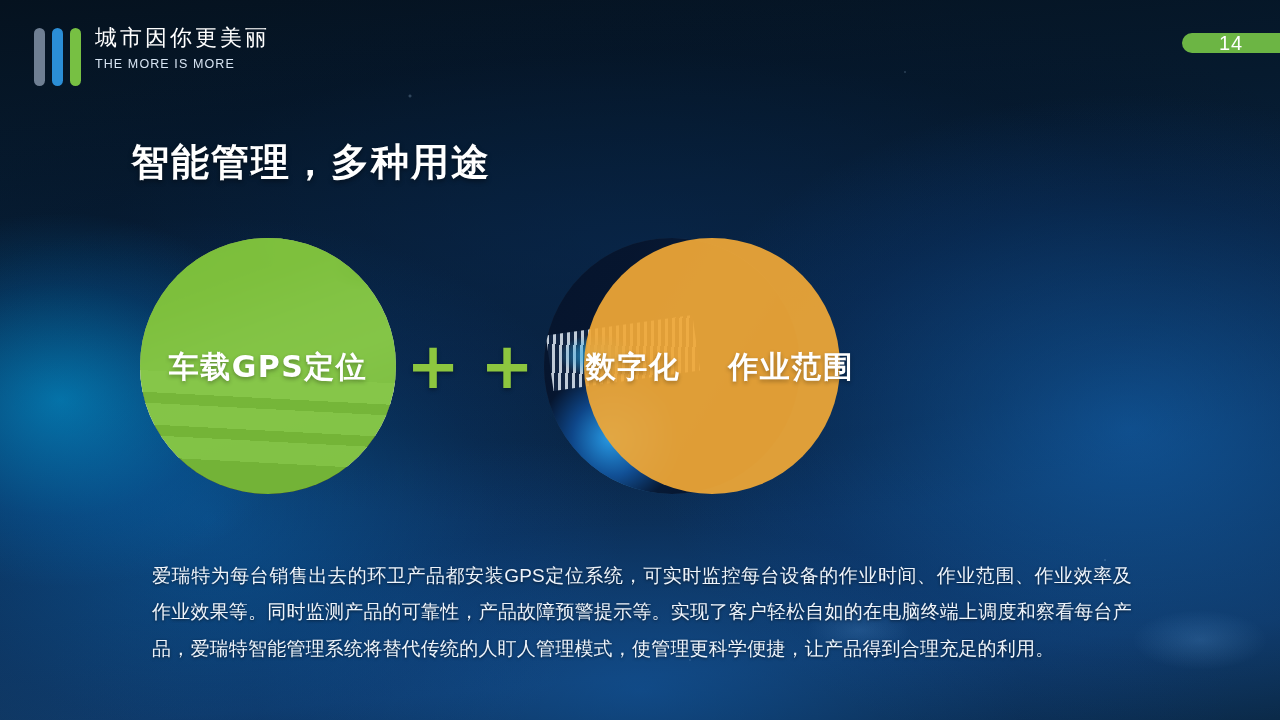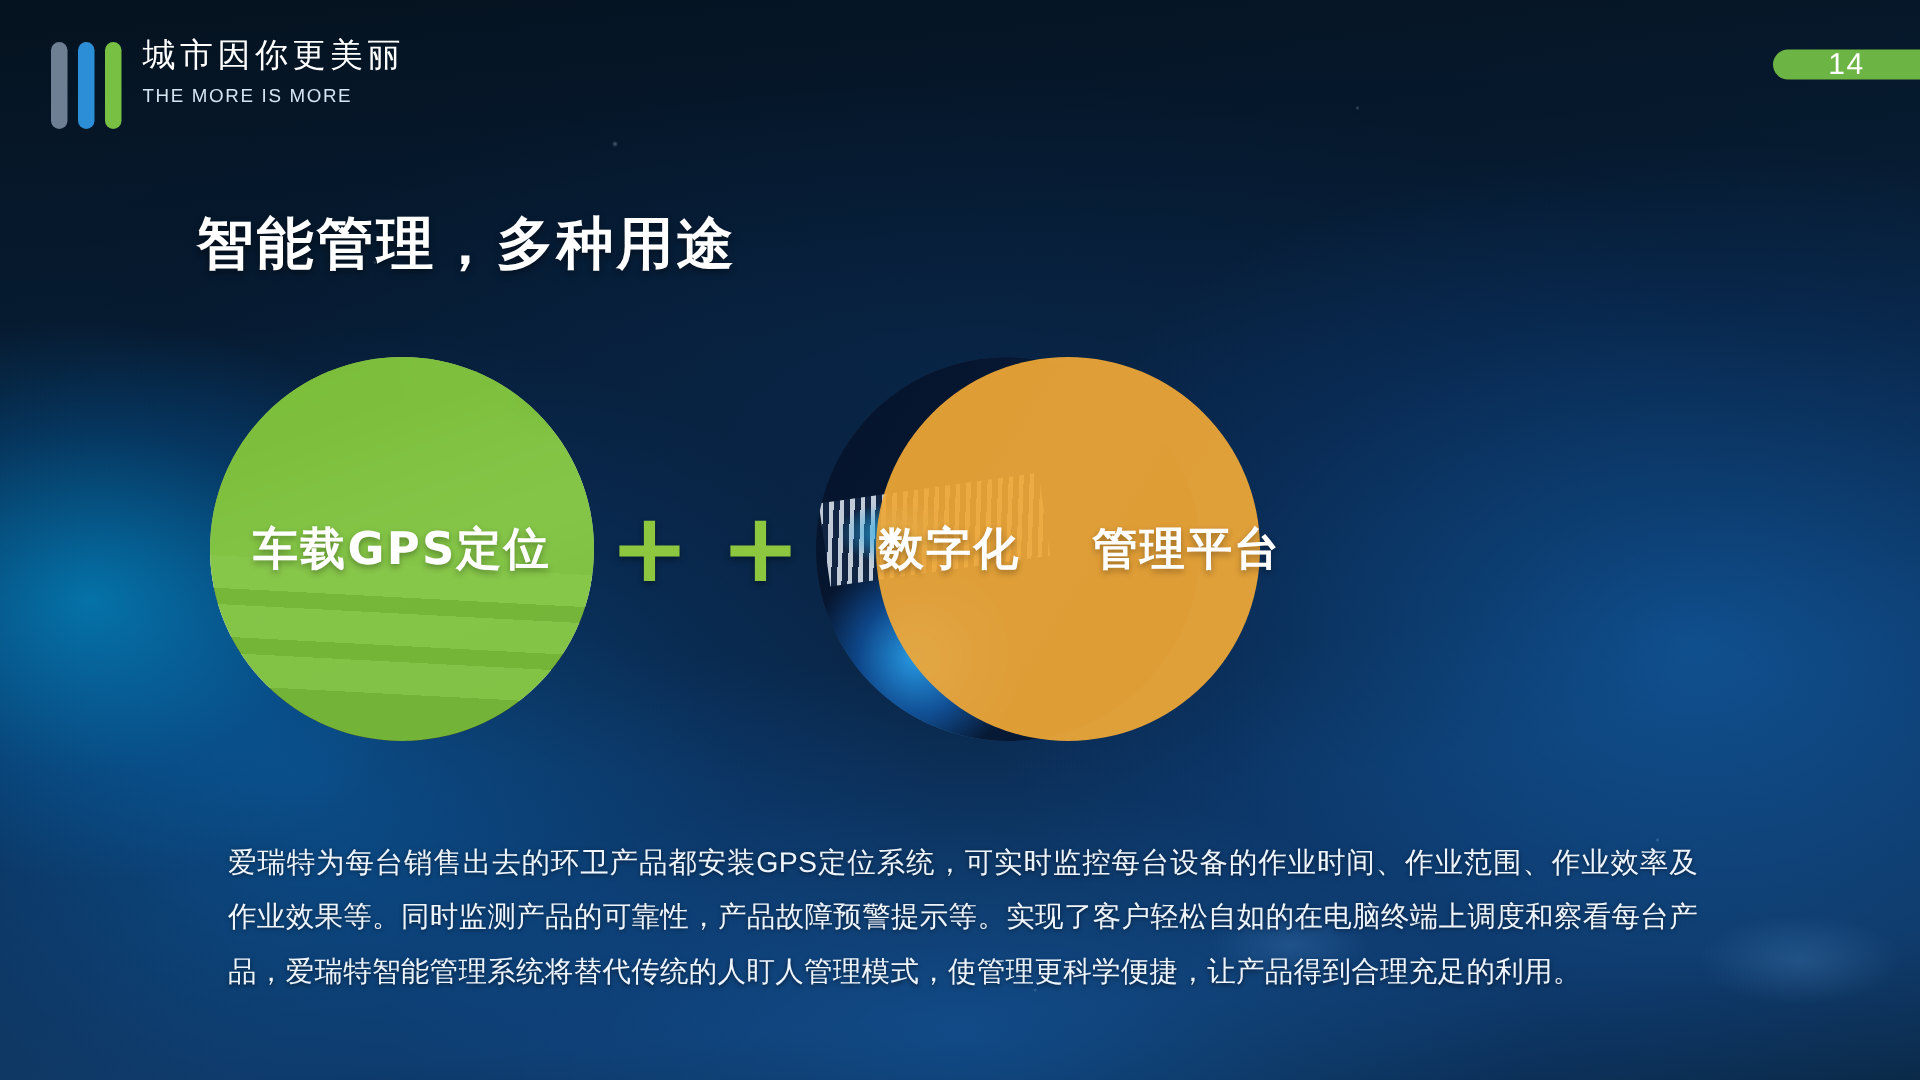--- a/index.html
+++ b/index.html
@@ -307,21 +307,21 @@
       <span>+</span>
     </div>
 
     <div class="circle-group">
       <div class="photo-disc">
         <div class="ph photo-tech"></div>
       </div>
       <div class="tint-disc tint-orange"></div>
       <div class="circle-label lab-c">
         <span>数字化</span>
-        <span>管理平台</span>
+        <span>作业范围</span>
       </div>
     </div>
 
   </div>
 
   <p class="body-text">爱瑞特为每台销售出去的环卫产品都安装GPS定位系统，可实时监控每台设备的作业时间、作业范围、作业效率及作业效果等。同时监测产品的可靠性，产品故障预警提示等。实现了客户轻松自如的在电脑终端上调度和察看每台产品，爱瑞特智能管理系统将替代传统的人盯人管理模式，使管理更科学便捷，让产品得到合理充足的利用。</p>
 
 </div>
 
 </body></html>

